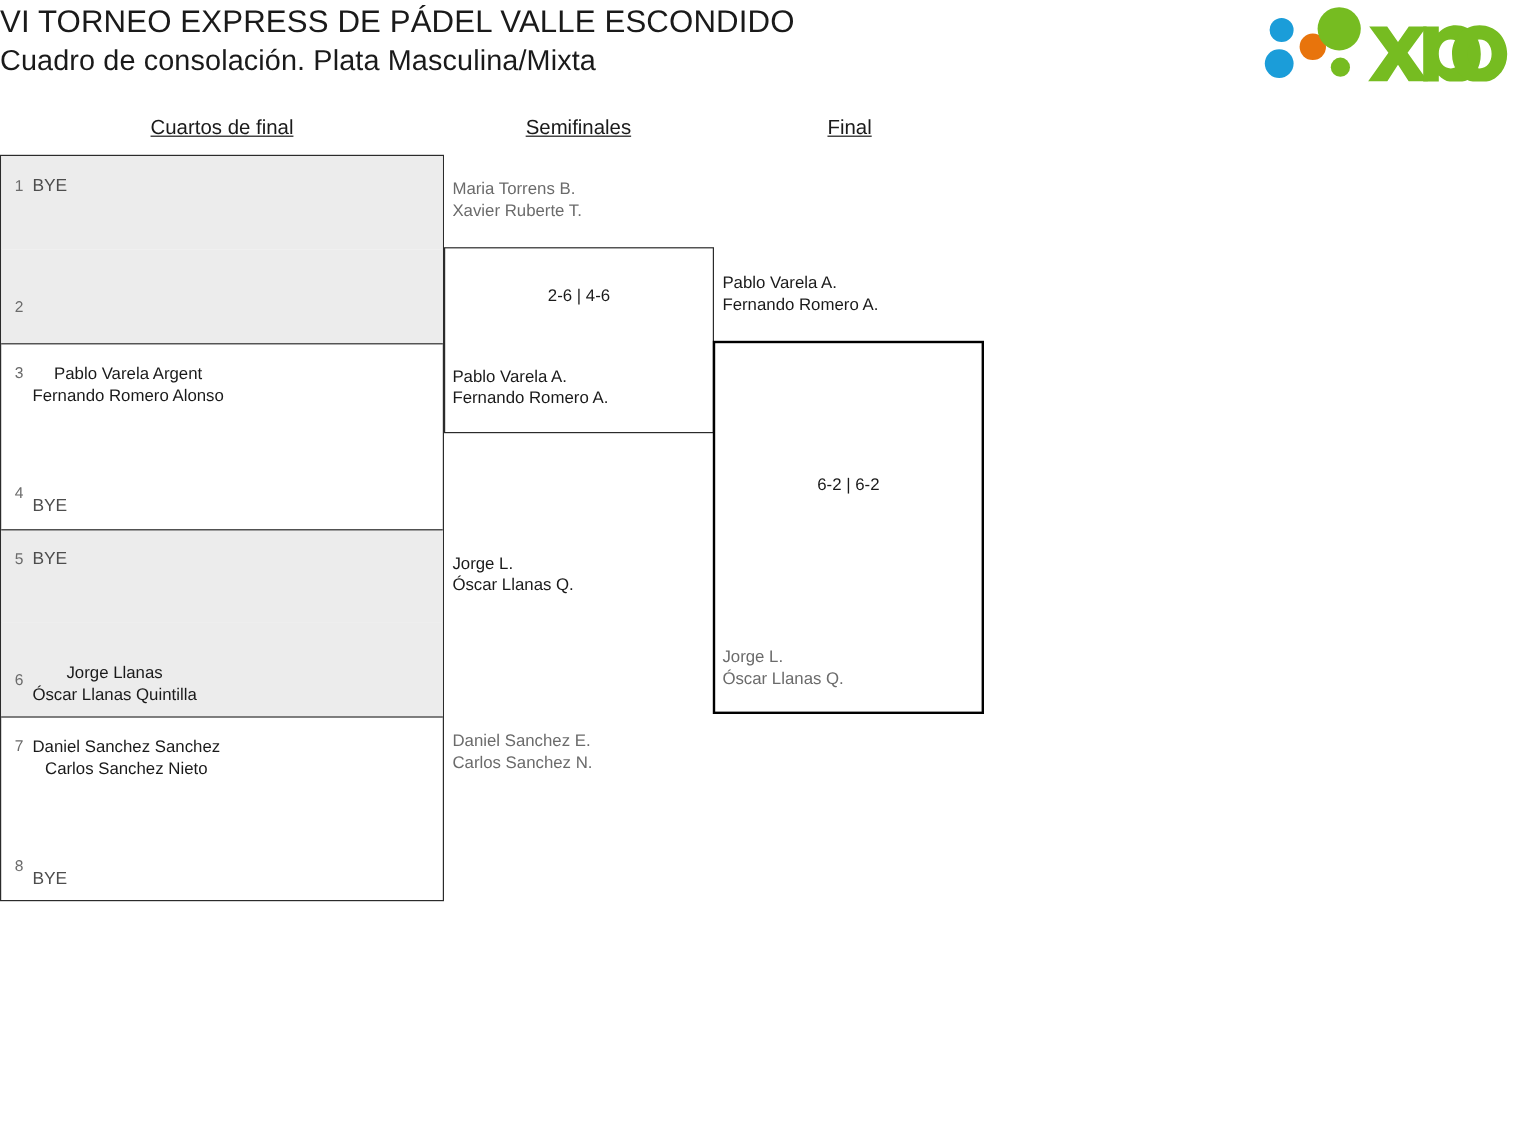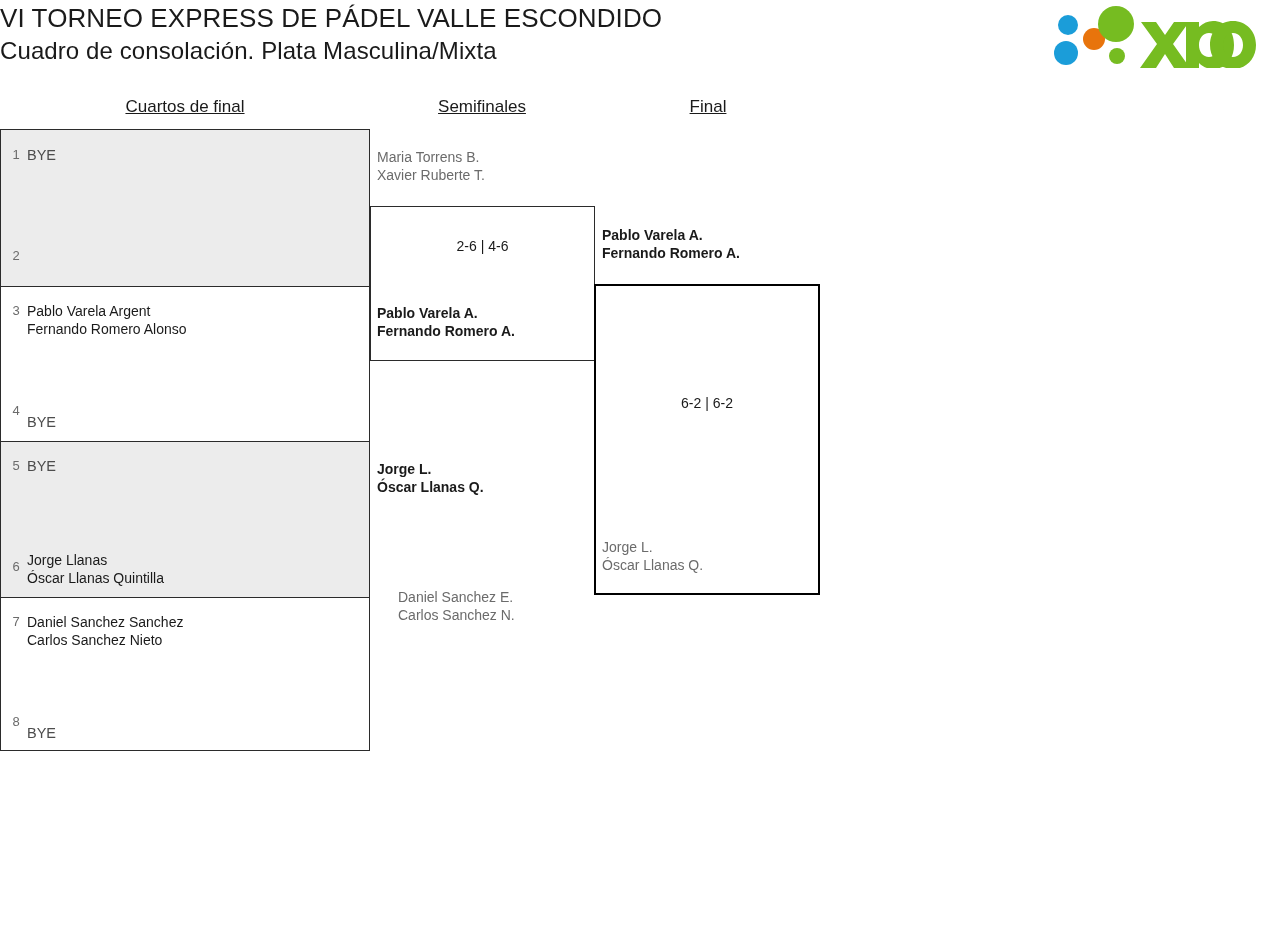--- a/index.html
+++ b/index.html
@@ -41,23 +41,23 @@
 
   
   .col1{position:absolute;left:0px;top:129px;width:370px;height:622px;
         border:1px solid #2b2b2b;box-sizing:border-box;}
   .slot{position:absolute;left:0;width:368px;height:77.75px;box-sizing:border-box;}
   .slot.shade{background:#ececec;}
   .slot .seed{
     position:absolute;left:7px;font-size:13px;color:#6b6b6b;
     width:16px;text-align:center;
   }
-  .slot .names{position:absolute;left:26px;}
+  .slot .names{position:absolute;left:26px;text-align:center;}
   .nm{font-size:14px;line-height:18px;color:#1a1a1a;white-space:nowrap;}
-  .nm.bold{font-weight:700;}
+  .nm.bold{font-weight:400;}
   .nm.gray{color:#6b6b6b;}
   .nm.bye{font-size:14.5px;color:#4d4d4d;}
 
   
   .slot.anchor-top .names{top:16px;}
   .slot.anchor-top .seed{top:17px;}
   .slot.anchor-bot .names{bottom:10px;}
   .slot.anchor-bot .seed{bottom:23px;}
 
   
@@ -199,21 +199,21 @@
       <div class="nm bold">Pablo Varela A.</div>
       <div class="nm bold">Fernando Romero A.</div>
     </div>
 
     <div class="namegrp" style="left:377px;top:460px;">
       <div class="nm bold">Jorge L.</div>
       <div class="nm bold">Óscar Llanas Q.</div>
     </div>
 
 
-    <div class="namegrp" style="left:377px;top:588px;margin-left:21px;">
+    <div class="namegrp" style="left:377px;top:608px;">
       <div class="nm gray">Daniel Sanchez E.</div>
       <div class="nm gray">Carlos Sanchez N.</div>
     </div>
 
     <div class="namegrp" style="left:602px;top:226px;">
       <div class="nm bold">Pablo Varela A.</div>
       <div class="nm bold">Fernando Romero A.</div>
     </div>
 
     <div class="fbox" style="left:594px;top:284px;width:226px;height:311px;">

